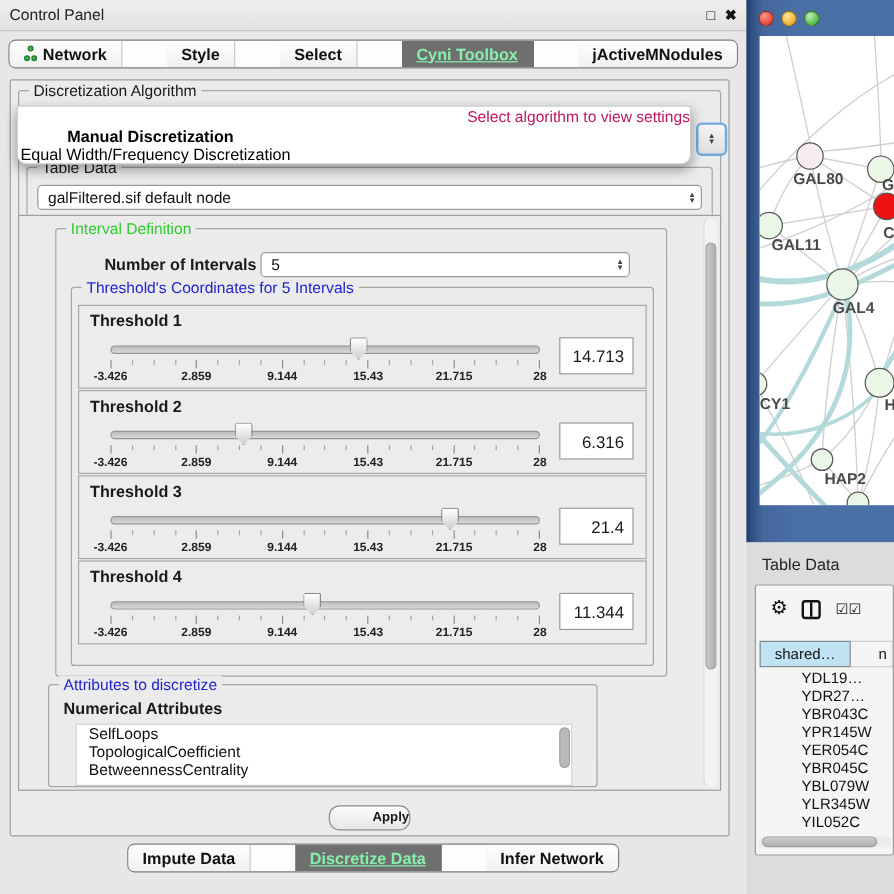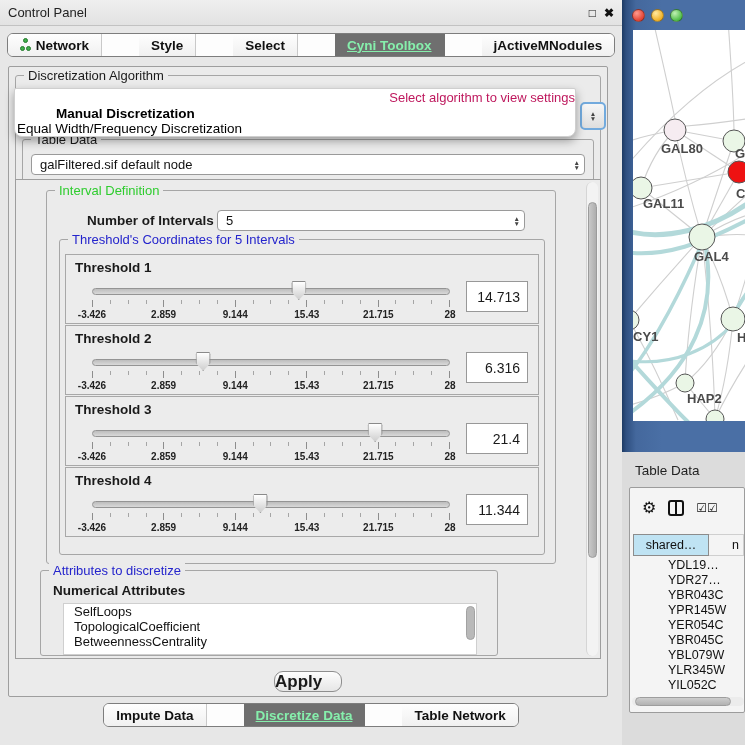--- a/index.html
+++ b/index.html
@@ -75,21 +75,21 @@
   .th-scale { position:absolute; left:2px; right:2px; top:30px; height:12px; font-size:10px; font-weight:bold; color:#222; }
   .th-scale b { position:absolute; transform:translateX(-50%); font-weight:bold; }
   .th-value { width:62px; height:31px; margin-left:14px; margin-top:2px; background:#fff; border:1px solid #989898; font-size:14px; text-align:right; padding:7px 7px 0 0; }
 
   #attr-group { left:24px; top:390px; width:458px; height:86px; }
   #attr-label { position:absolute; left:12px; top:12px; font-weight:bold; font-size:13.5px; }
   #attr-list { position:absolute; left:22px; top:32px; width:414px; height:52px; background:#fff; border:1px solid #cfcfcf; overflow:hidden; }
   .attr-item { height:15px; line-height:15px; padding-left:10px; font-size:13px; color:#111; }
   #attr-vscroll { position:absolute; right:1px; top:2px; width:9px; height:34px; background:#b9b9b9; border:1px solid #a2a2a2; border-radius:5px; }
 
-  #apply-btn { position:absolute; left:50%; transform:translateX(-50%); top:604px; width:68px; height:21px; background:linear-gradient(#fdfdfd,#e6e6e6); border:1px solid #8e8e8e; border-radius:9px; font-size:17px; font-weight:bold; text-align:left; line-height:19px; }
+  #apply-btn { position:absolute; left:50%; transform:translateX(-50%); top:604px; width:68px; height:21px; background:linear-gradient(#fdfdfd,#e6e6e6); border:1px solid #8e8e8e; border-radius:9px; font-size:11px; font-weight:bold; text-align:right; line-height:19px; }
 
   
   #net-window { position:absolute; left:622px; top:0; width:143px; height:452px; background:linear-gradient(90deg,#1d3a63 0,#2e4f80 4px,#44689d 14px,#4a6fa5 40px);font-weight:bold; }
   #traffic { position:absolute; left:10px; top:9px; display:flex; gap:6px; }
   .light { width:13px; height:13px; border-radius:50%; border:1px solid rgba(0,0,0,.35); }
   .light.red { background:radial-gradient(circle at 35% 30%,#ff9a8e,#e5493a 60%,#b52righ0); background:radial-gradient(circle at 35% 30%,#ff9a8e,#e5493a 65%,#c03325); }
   .light.yellow { background:radial-gradient(circle at 35% 30%,#ffe9a0,#f2b52e 65%,#d1931c); }
   .light.green { background:radial-gradient(circle at 35% 30%,#c0f0b4,#57c14f 65%,#2f9a33); }
   #net-canvas { position:absolute; left:11px; top:30px; width:112px; height:391px; background:#fff; overflow:hidden; }
   #net-canvas svg text { font-family:"Liberation Sans",sans-serif; font-size:13px; fill:#4a4a4a; }
@@ -385,21 +385,21 @@
 
   <div class="tabbar" id="bottom-tabs">
       <div class="tabgroup">
         <div class="tab">
           <span>Impute Data</span>
         </div>
         <div class="tab selected">
           <span>Discretize Data</span>
         </div>
         <div class="tab">
-          <span>Table Network</span>
+          <span>Infer Network</span>
         </div>
       </div>
     </div>
 </div>
 
 <div id="net-window">
   <div id="traffic">
     <span class="light red"></span>
     <span class="light yellow"></span>
     <span class="light green"></span>

